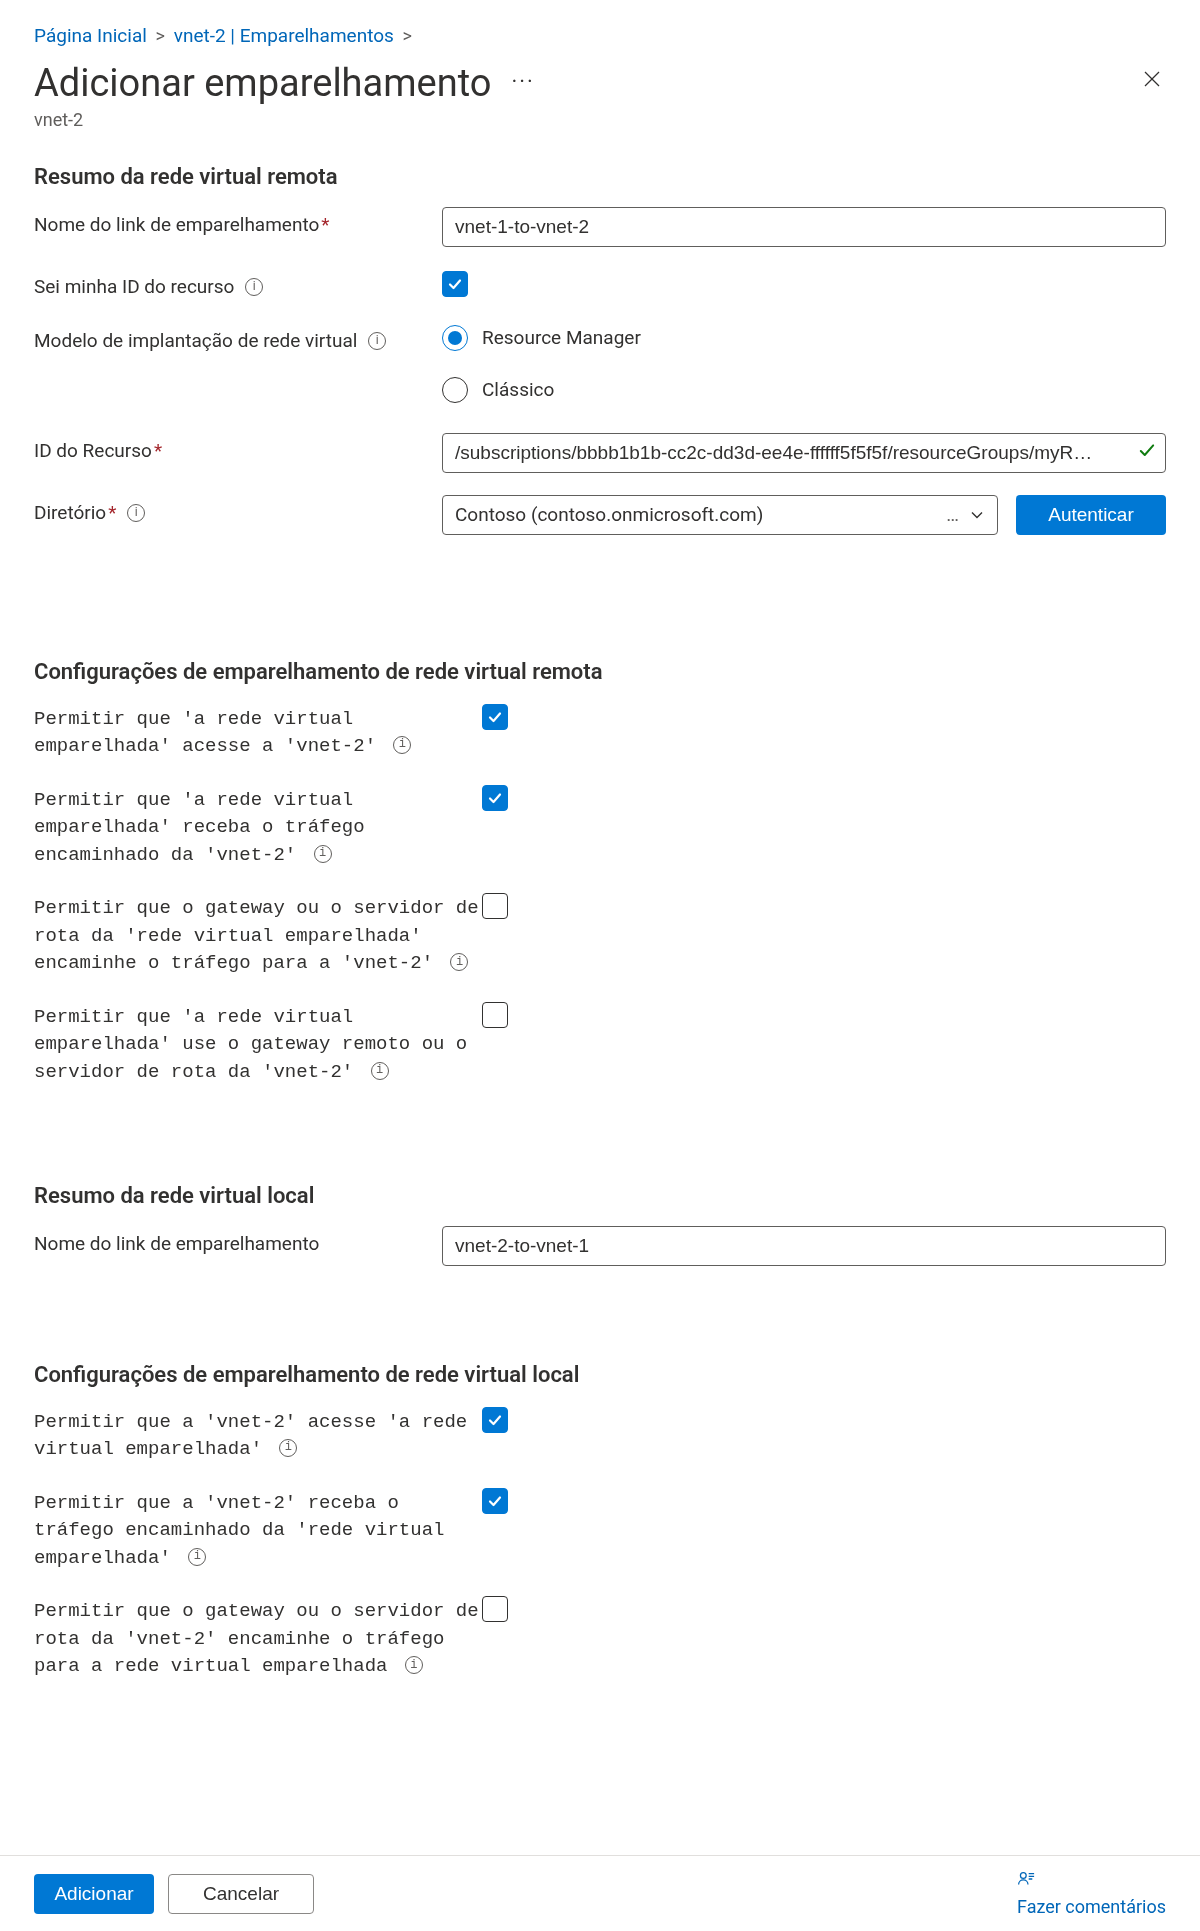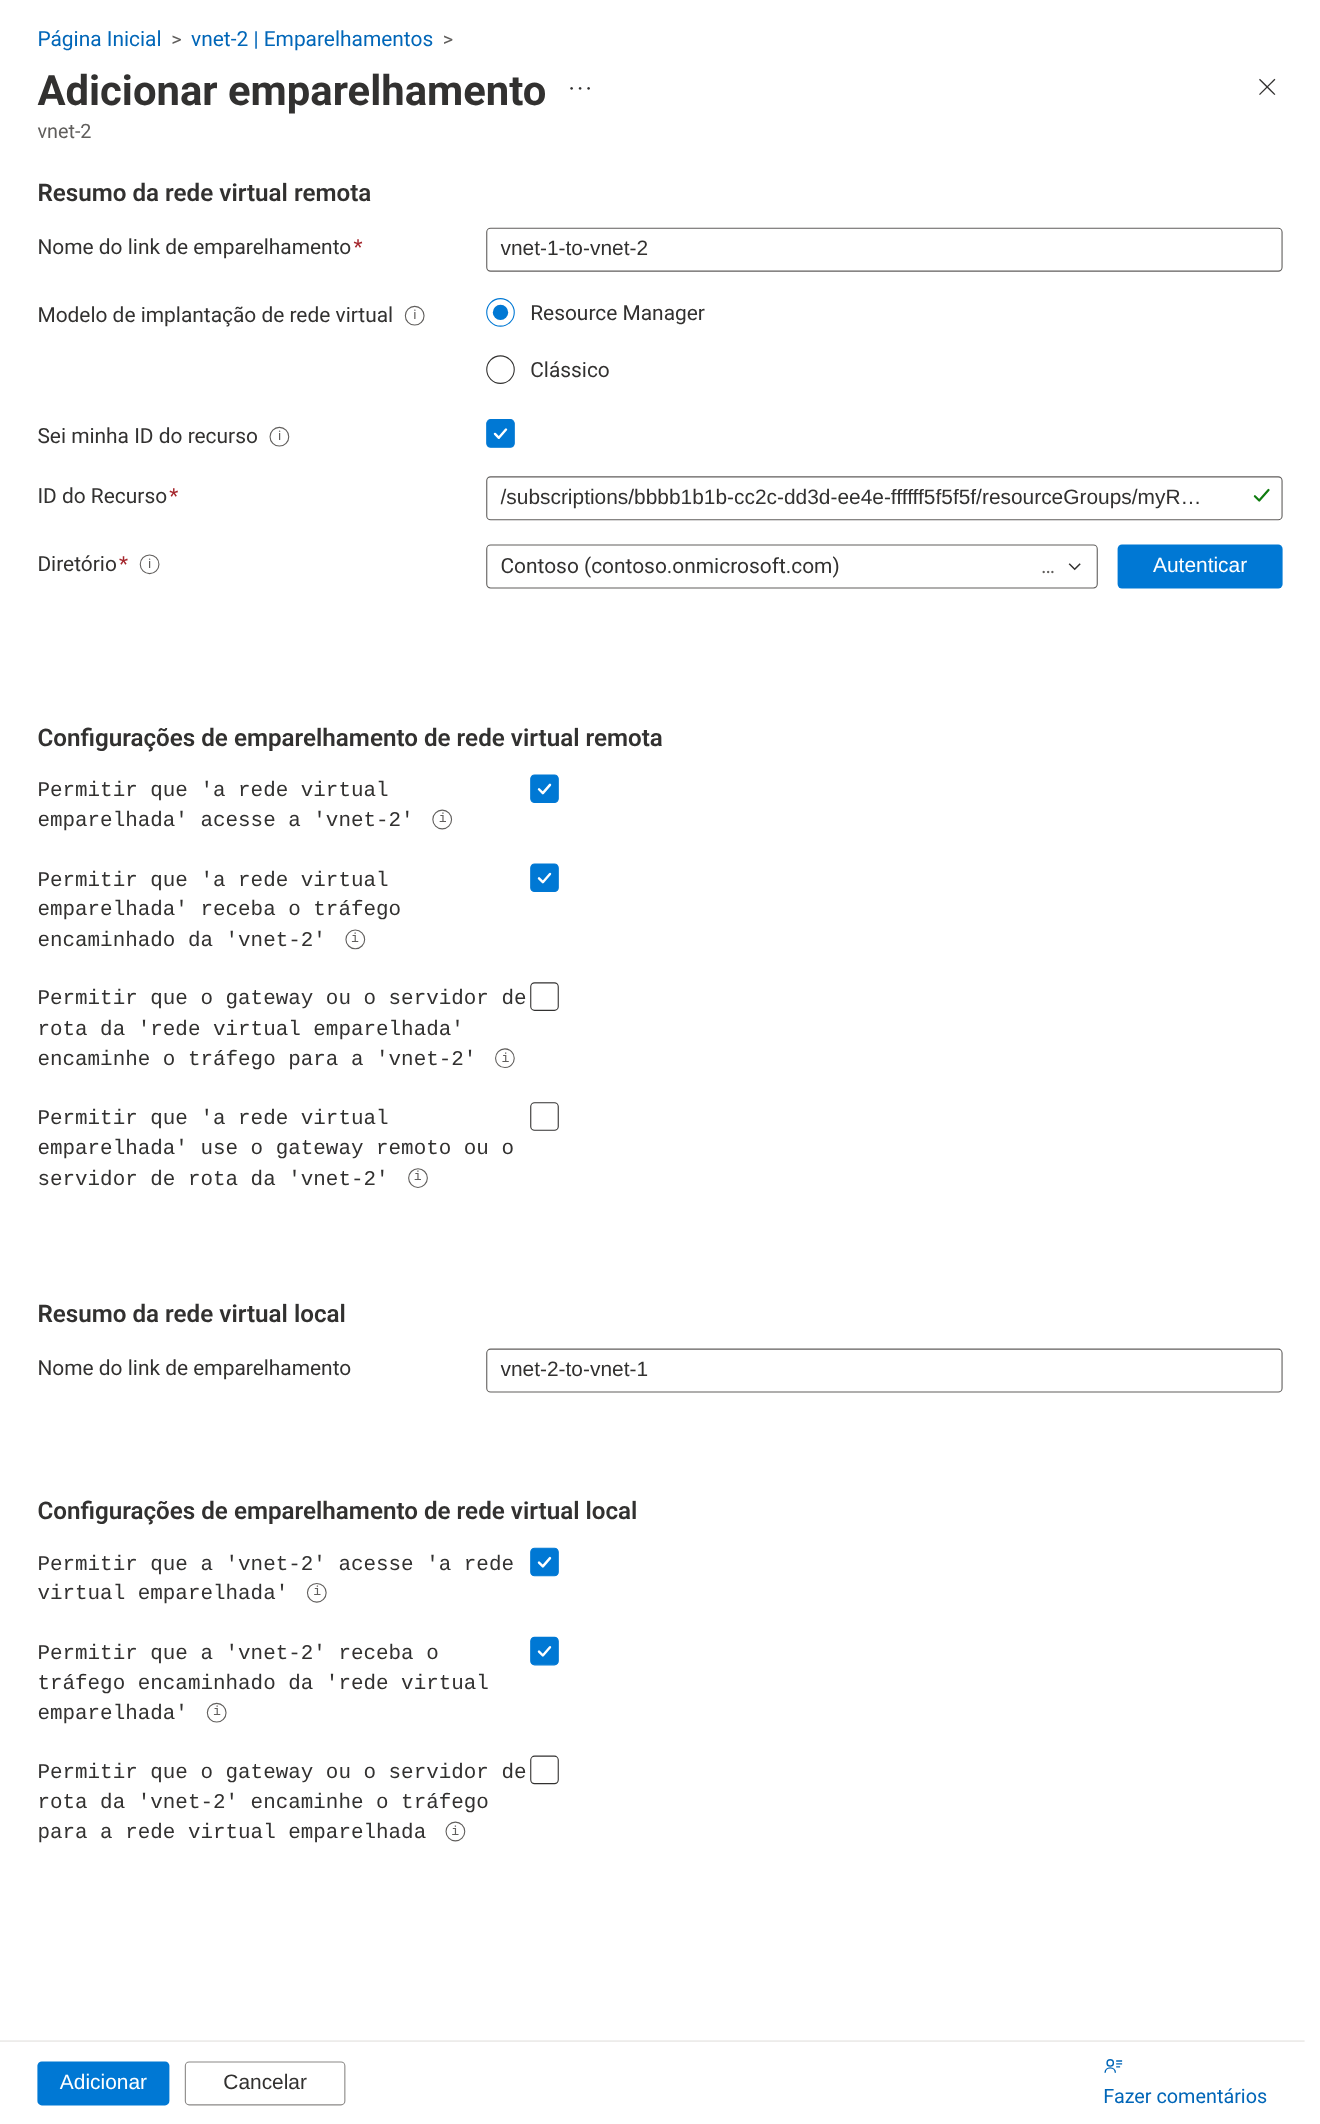--- a/index.html
+++ b/index.html
@@ -30,21 +30,21 @@
     margin: 0 4px;
     font-size: 18px;
   }
   .title-row {
     display: flex;
     align-items: center;
     justify-content: space-between;
   }
   h1.page-title {
     font-size: 38px;
-    font-weight: 700;
+    font-weight: 400;
     margin: 4px 0 0 0;
   }
   .subtitle {
     font-size: 18px;
     color: #605e5c;
     margin-top: 4px;
   }
   h2.section-title {
     font-size: 22px;
     font-weight: 600;
@@ -172,21 +172,21 @@
     border-radius: 50%;
     align-items: center; justify-content: center;
     font-size: 12px; color: #605e5c;
     margin-left: 6px;
     vertical-align: middle;
     position: relative; top: -1px;
   }
 
   .footer-bar {
     position: absolute;
-    left: 0; right: 14px; bottom: 0;
+    left: 0; right: 0; bottom: 0;
     border-top: 1px solid #e1dfdd;
     padding: 14px 34px;
     display: flex;
     align-items: center;
     justify-content: space-between;
     background: #fff;
   }
   .footer-left { display: flex; gap: 14px; }
   .feedback-link {
     color: #0066B8; font-size: 18px;
@@ -229,20 +229,34 @@
   <div class="subtitle">vnet-2</div>
 
   <h2 class="section-title">Resumo da rede virtual remota</h2>
 
   <div class="form-row">
     <div class="form-label">
       <span class="label-with-info">Nome do link de emparelhamento</span><span class="req">*</span>
     </div>
     <div class="form-control-col">
       <input class="text-input" type="text" value="vnet-1-to-vnet-2" style="">
+    </div>
+  </div>
+
+  <div class="form-row cb-row">
+    <div class="form-label">
+      <span>Sei minha ID do recurso</span>
+      <span class="info-icon">i</span>
+    </div>
+    <div class="form-control-col">
+      <span class="cb checked">
+        <svg width="16" height="16" viewBox="0 0 16 16" fill="none" stroke="currentColor" stroke-width="2.2" stroke-linecap="round" stroke-linejoin="round">
+            <polyline points="3,8.5 6.5,12 13,4.5"></polyline>
+          </svg>
+      </span>
     </div>
   </div>
 
   <div class="form-row" style="margin-bottom: 30px;">
     <div class="form-label">
       <span>Modelo de implantação de rede virtual</span>
       <span class="info-icon">i</span>
     </div>
     <div class="form-control-col">
       <div class="radio-group">
@@ -253,34 +267,20 @@
           <span>Resource Manager</span>
         </div>
         <div class="radio-item">
           <span class="radio-outer"></span>
           <span>Clássico</span>
         </div>
       </div>
     </div>
   </div>
 
-  <div class="form-row cb-row">
-    <div class="form-label">
-      <span>Sei minha ID do recurso</span>
-      <span class="info-icon">i</span>
-    </div>
-    <div class="form-control-col">
-      <span class="cb checked">
-        <svg width="16" height="16" viewBox="0 0 16 16" fill="none" stroke="currentColor" stroke-width="2.2" stroke-linecap="round" stroke-linejoin="round">
-            <polyline points="3,8.5 6.5,12 13,4.5"></polyline>
-          </svg>
-      </span>
-    </div>
-  </div>
-
   <div class="form-row">
     <div class="form-label">
       <span>ID do Recurso</span><span class="req">*</span>
     </div>
     <div class="form-control-col">
       <div class="input-wrap">
         <input class="text-input validated" type="text" value="/subscriptions/bbbb1b1b-cc2c-dd3d-ee4e-ffffff5f5f5f/resourceGroups/myR…" style="">
         <span class="valid-check">
           <svg width="18" height="18" viewBox="0 0 16 16" fill="none" stroke="currentColor" stroke-width="1.8" stroke-linecap="round" stroke-linejoin="round">
               <polyline points="2.5,8.5 6,12 13.5,3.5"></polyline>

